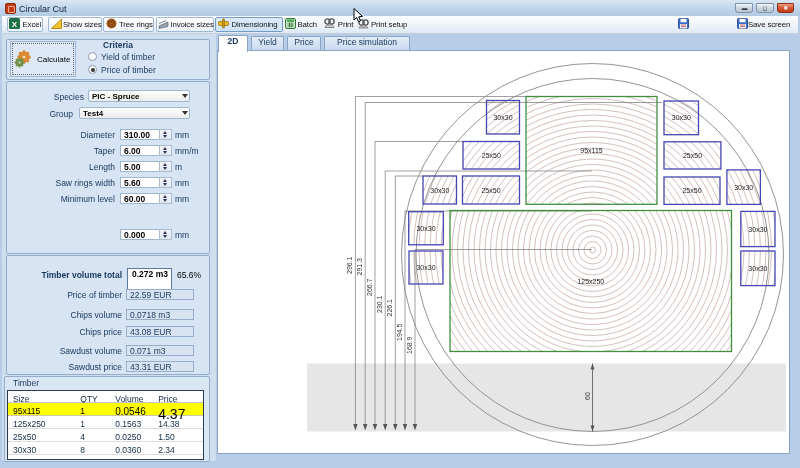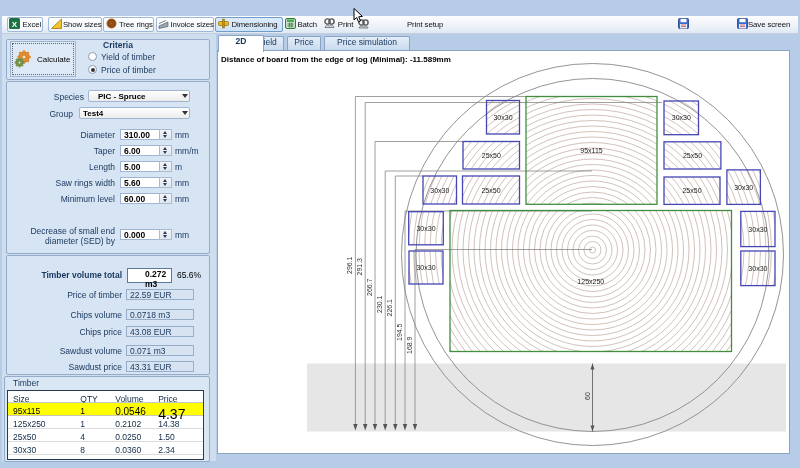--- a/index.html
+++ b/index.html
@@ -46,20 +46,27 @@
   color:#17365c; text-align:center; }
 .tab.sel { background:#fff; top:1px; height:17px; z-index:3; }
 
 #drawpanel { position:absolute; left:217px; top:50px; width:573px; height:404px;
   background:#fff; border:1px solid #8ba4c4; }
 #drawtitle { position:absolute; left:3px; top:4px; font-size:8px; font-weight:bold; color:#000; }
 </style>
 </head>
 <body>
 <div id="win">
+  <div id="titlebar">
+    <div class="ticon"></div>
+    <div class="ttext">Circular Cut</div>
+    <div class="winbtn" id="btnmin"><span>▬</span></div>
+    <div class="winbtn" id="btnmax"><span>◻</span></div>
+    <div class="winbtn" id="btnclose"><span>✖</span></div>
+  </div>
   <div id="toolbar">
     <div class="tbtn" style="left:4.7px; width:36px;"></div>
     <svg class="ticon16" style="left:7.4px;" viewBox="0 0 11 11">
         <rect x="0" y="0" width="11" height="11" rx="1.5" fill="#1e7145"></rect>
         <text x="5.5" y="8.6" font-size="8" font-weight="bold" fill="#fff" text-anchor="middle" font-family="Liberation Sans">X</text>
       </svg>
     <div class="tlabel" style="left:20.5px;">Excel</div>
     <div class="tbtn" style="left:46px; width:54px;"></div>
     <svg class="ticon16" style="left:48.6px;" viewBox="0 0 11 11">
         <path d="M0.5,10.5 L10.5,10.5 L10.5,1 Z" fill="#f4c430" stroke="#a07800" stroke-width="0.8"></path>
@@ -94,21 +101,21 @@
         <circle cx="3.5" cy="3.5" r="2.6" fill="none" stroke="#555" stroke-width="1.4"></circle>
         <circle cx="7.5" cy="3.5" r="2.6" fill="none" stroke="#555" stroke-width="1.4"></circle>
         <path d="M1,9.5 C2,6.5 4,6.5 5.5,8 C7,6.5 9,6.5 10,9.5 Z" fill="#d8dde2" stroke="#555" stroke-width="0.7"></path>
       </svg>
     <div class="tlabel" style="left:335.8px;">Print</div>
     <svg class="ticon16" style="left:355.7px;" viewBox="0 0 11 11">
         <circle cx="3.5" cy="4.5" r="2.6" fill="none" stroke="#555" stroke-width="1.4"></circle>
         <circle cx="7.5" cy="4.5" r="2.6" fill="none" stroke="#555" stroke-width="1.4"></circle>
         <path d="M1,10 C2,7.5 4,7.5 5.5,9 C7,7.5 9,7.5 10,10 Z" fill="#d8dde2" stroke="#555" stroke-width="0.7"></path>
       </svg>
-    <div class="tlabel" style="left:369px;margin-left:36px;">Print setup</div>
+    <div class="tlabel" style="left:369px;">Print setup</div>
     <svg class="ticon16" style="left:676px;" viewBox="0 0 11 11">
         <rect x="0.5" y="0.5" width="10" height="10" rx="1" fill="#3a6ccc" stroke="#1a3a88" stroke-width="0.8"></rect>
         <rect x="2.5" y="0.8" width="6" height="3.4" fill="#fff"></rect>
         <rect x="2" y="6" width="7" height="4.5" fill="#e8eef8"></rect>
         <path d="M3,7 h5 M3,8.5 h5" stroke="#c04040" stroke-width="0.7"></path>
       </svg>
     <div class="tlabel" style="left:688px;margin-top:28px;">Load screen</div>
     <svg class="ticon16" style="left:735px;" viewBox="0 0 11 11">
         <rect x="0.5" y="0.5" width="10" height="10" rx="1" fill="#3a6ccc" stroke="#1a3a88" stroke-width="0.8"></rect>
         <rect x="2.5" y="0.8" width="6" height="3.4" fill="#fff"></rect>
@@ -143,21 +150,21 @@
     <div style="position:absolute; left:35px; top:21px; font-size:8px; color:#000;">Calculate</div>
     <div style="position:absolute; left:86px; top:6px; width:60px; text-align:center; font-size:8.5px; font-weight:bold; color:#17365c;">Criteria</div>
     <div style="position:absolute; left:86px; top:18px; width:9px; height:9px; border-radius:50%; background:#fff; border:1px solid #8a9bb0;"></div>
     <div class="lbl" style="left:99px; top:18px; text-align:left;">Yield of timber</div>
     <div style="position:absolute; left:86px; top:31px; width:9px; height:9px; border-radius:50%; background:#fff; border:1px solid #8a9bb0;"></div>
     <div style="position:absolute; left:88.5px; top:33.5px; width:4px; height:4px; border-radius:50%; background:#333;"></div>
     <div class="lbl" style="left:99px; top:31px; text-align:left;">Price of timber</div>
 
     <div class="gbox" style="left:4px; top:47px; width:204px; height:173px;"></div>
     <div class="lbl" style="left:0px; top:58px; width:82px;">Species</div>
-    <div class="field" style="left:86px; top:56px; width:102px; height:12px; font-weight:bold; font-size:8px; padding-left:9px; line-height:11px; background:linear-gradient(#ffffff,#ececec); border-radius:2px;">PIC - Spruce</div>
+    <div class="field" style="left:86px; top:56px; width:102px; height:12px; font-weight:bold; font-size:8px; padding-left:3px; line-height:11px; background:linear-gradient(#ffffff,#ececec); border-radius:2px;">PIC - Spruce</div>
     <div style="position:absolute; left:180px; top:60px; width:0; height:0; border-left:3.5px solid transparent; border-right:3.5px solid transparent; border-top:4px solid #333;"></div>
     <div class="lbl" style="left:0px; top:75px; width:71px;">Group</div>
     <div class="field" style="left:77px; top:73px; width:111px; height:12px; font-weight:bold; font-size:8px; padding-left:3px; line-height:11px; background:linear-gradient(#ffffff,#ececec); border-radius:2px;">Test4</div>
     <div style="position:absolute; left:180px; top:77px; width:0; height:0; border-left:3.5px solid transparent; border-right:3.5px solid transparent; border-top:4px solid #333;"></div>
     <div class="lbl" style="left:0px; top:96px; width:113px;">Diameter</div>
     <div class="field numf" style="top:94.5px;">310.00</div>
       <div class="spinb" style="top:94.5px;"></div>
     <div class="unit" style="left:173px; top:96px;">mm</div>
     <div class="lbl" style="left:0px; top:112px; width:113px;">Taper</div>
     <div class="field numf" style="top:110.5px;">6.00</div>
@@ -168,28 +175,27 @@
       <div class="spinb" style="top:126.5px;"></div>
     <div class="unit" style="left:173px; top:128px;">m</div>
     <div class="lbl" style="left:0px; top:144px; width:113px;">Saw rings width</div>
     <div class="field numf" style="top:142.5px;">5.60</div>
       <div class="spinb" style="top:142.5px;"></div>
     <div class="unit" style="left:173px; top:144px;">mm</div>
     <div class="lbl" style="left:0px; top:160px; width:113px;">Minimum level</div>
     <div class="field numf" style="top:158.5px;">60.00</div>
       <div class="spinb" style="top:158.5px;"></div>
     <div class="unit" style="left:173px; top:160px;">mm</div>
-    <div class="lbl" style="left:0px; top:192px; width:113px;">Decrease of small end<br>diameter (SED) by</div>
     <div class="field numf" style="top:194.5px;">0.000</div>
       <div class="spinb" style="top:194.5px;"></div>
     <div class="unit" style="left:173px; top:196px;">mm</div>
 
     <div class="gbox" style="left:4px; top:221px; width:204px; height:120px;"></div>
     <div class="lbl" style="left:0px; top:236px; width:120px; font-weight:bold;">Timber volume total</div>
-    <div class="field" style="left:125px; top:233.5px; width:45px; height:15px; border:1px solid #5a7a9a; font-weight:bold; padding-left:17px; line-height:10.5px;">0.272 m3</div>
+    <div class="field" style="left:125px; top:233.5px; width:45px; height:23px; border:1px solid #5a7a9a; font-weight:bold; padding-left:4px; line-height:10.5px;">0.272 m3</div>
     <div style="position:absolute; left:175px; top:236px; font-size:8.5px; color:#000;">65.6%</div>
     <div class="lbl" style="left:0px; top:256px; width:120px;">Price of timber</div>
     <div class="rbox" style="left:124px; top:254.5px; width:68px; height:11px; padding-left:3px; line-height:10px;">22.59 EUR</div>
     <div class="lbl" style="left:0px; top:276px; width:120px;">Chips volume</div>
     <div class="rbox" style="left:124px; top:274.5px; width:68px; height:11px; padding-left:3px; line-height:10px;">0.0718 m3</div>
     <div class="lbl" style="left:0px; top:293px; width:120px;">Chips price</div>
     <div class="rbox" style="left:124px; top:291.5px; width:68px; height:11px; padding-left:3px; line-height:10px;">43.08 EUR</div>
     <div class="lbl" style="left:0px; top:312px; width:120px;">Sawdust volume</div>
     <div class="rbox" style="left:124px; top:310.5px; width:68px; height:11px; padding-left:3px; line-height:10px;">0.071 m3</div>
     <div class="lbl" style="left:0px; top:328px; width:120px;">Sawdust price</div>
@@ -206,45 +212,44 @@
       </div>
       <div style="position:absolute; left:0; top:12px; width:100%; height:13px; background:#ffff00; border-bottom:1px solid #c8c8b0;">
         <span style="position:absolute; left:5.3px; top:2.5px; font-size:8.5px; color:#000;">95x115</span>
         <span style="position:absolute; left:72.6px; top:2.5px; font-size:8.5px; color:#000;">1</span>
         <span style="position:absolute; left:107.5px; top:2.5px; font-size:10px; color:#000;">0.0546</span>
         <span style="position:absolute; left:150.5px; top:2.5px; font-size:14px; color:#000;text-align:right;">4.37</span>
       </div>
       <div style="position:absolute; left:0; top:25px; width:100%; height:13px; border-bottom:1px solid #dcdcdc;">
         <span style="position:absolute; left:5.3px; top:2.5px; font-size:8.5px; color:#102a46;">125x250</span>
         <span style="position:absolute; left:72.6px; top:2.5px; font-size:8.5px; color:#102a46;">1</span>
-        <span style="position:absolute; left:107.5px; top:2.5px; font-size:8.5px; color:#102a46;">0.2102</span>
+        <span style="position:absolute; left:107.5px; top:2.5px; font-size:8.5px; color:#102a46;">0.1563</span>
         <span style="position:absolute; left:150.5px; top:2.5px; font-size:8.5px; color:#102a46;">14.38</span>
       </div>
       <div style="position:absolute; left:0; top:38px; width:100%; height:13px; border-bottom:1px solid #dcdcdc;">
         <span style="position:absolute; left:5.3px; top:2.5px; font-size:8.5px; color:#102a46;">25x50</span>
         <span style="position:absolute; left:72.6px; top:2.5px; font-size:8.5px; color:#102a46;">4</span>
         <span style="position:absolute; left:107.5px; top:2.5px; font-size:8.5px; color:#102a46;">0.0250</span>
         <span style="position:absolute; left:150.5px; top:2.5px; font-size:8.5px; color:#102a46;">1.50</span>
       </div>
       <div style="position:absolute; left:0; top:51px; width:100%; height:13px; border-bottom:1px solid #dcdcdc;">
         <span style="position:absolute; left:5.3px; top:2.5px; font-size:8.5px; color:#102a46;">30x30</span>
         <span style="position:absolute; left:72.6px; top:2.5px; font-size:8.5px; color:#102a46;">8</span>
         <span style="position:absolute; left:107.5px; top:2.5px; font-size:8.5px; color:#102a46;">0.0360</span>
         <span style="position:absolute; left:150.5px; top:2.5px; font-size:8.5px; color:#102a46;">2.34</span>
       </div>
     </div>
   </div>
   <div id="tabstrip">
-    <div class="tab sel" style="left:2px; width:46px;font-weight:bold;">2D</div>
+    <div class="tab sel" style="left:2px; width:30px;font-weight:bold;">2D</div>
     <div class="tab" style="left:35px; width:33px;">Yield</div>
     <div class="tab" style="left:71px; width:34px;">Price</div>
     <div class="tab" style="left:108px; width:86px;">Price simulation</div>
   </div>
   <div id="drawpanel">
-    <div id="drawtitle">Distance of board from the edge of log (Minimal): -11.589mm</div>
     <svg id="dsvg" width="571" height="402" style="position:absolute;left:0;top:0;" viewBox="0 0 571 402">
         <defs>
           <clipPath id="rc">
             <rect x="308" y="45.5" width="131" height="107.8"></rect>
             <rect x="232" y="159.5" width="281.5" height="141"></rect>
             <rect x="268.5" y="49.5" width="33" height="33.5"></rect>
             <rect x="446" y="50" width="34.5" height="33.7"></rect>
             <rect x="245" y="90.5" width="56.5" height="27.5"></rect>
             <rect x="446" y="90.8" width="56.9" height="27.2"></rect>
             <rect x="205" y="125" width="33.5" height="28"></rect>

